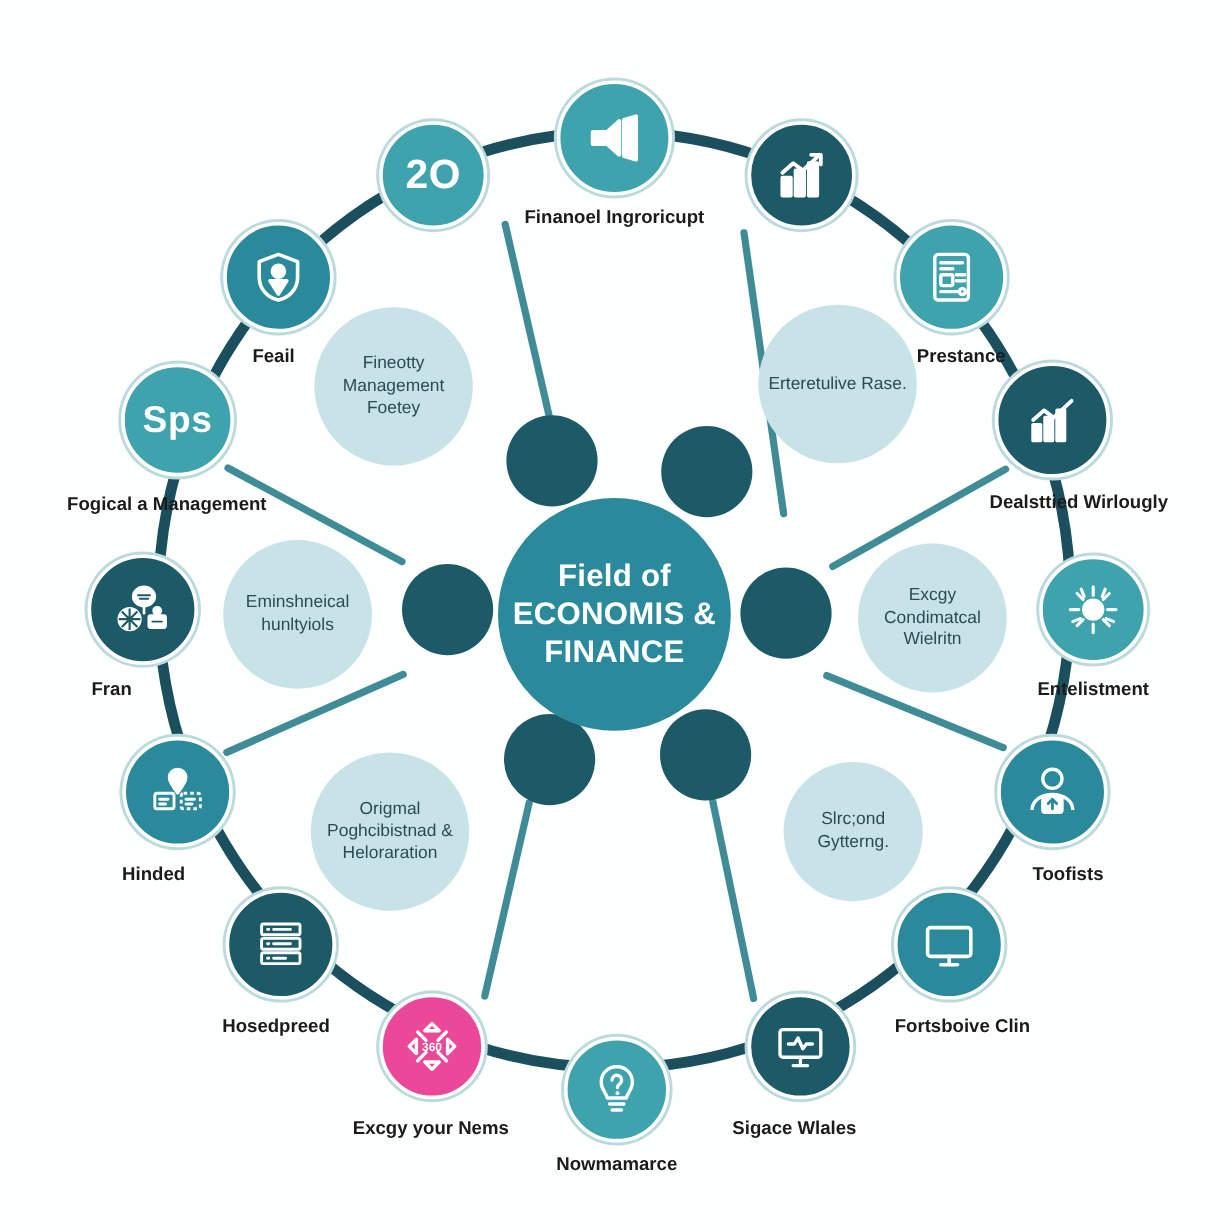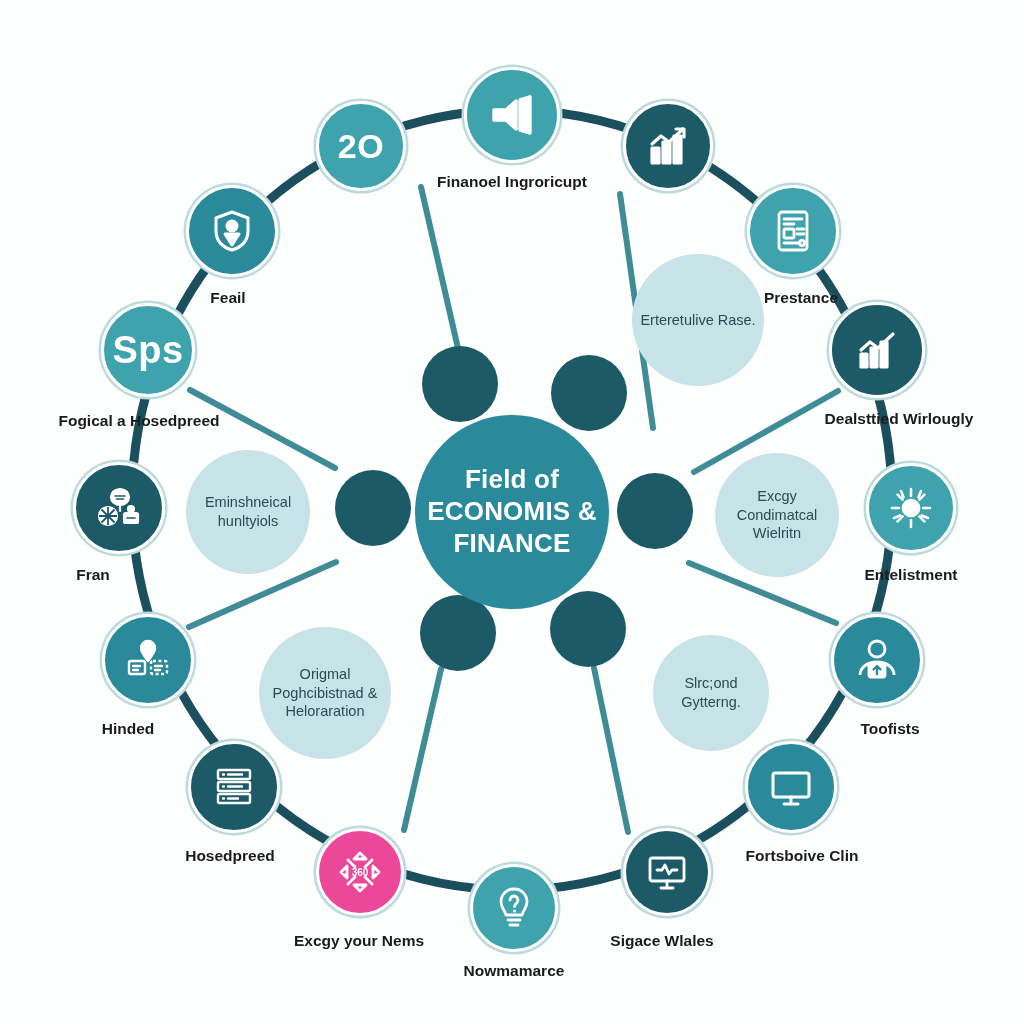--- a/index.html
+++ b/index.html
@@ -44,20 +44,23 @@
     </div>
   <div class="pale" style="left:653px;top:635px;width:116px;height:116px;">
       <span>Slrc;ond Gytterng.</span>
     </div>
   <div class="pale" style="left:259px;top:627px;width:132px;height:132px;">
       <span>Origmal Poghcibistnad &amp; Heloraration</span>
     </div>
   <div class="pale" style="left:186px;top:450px;width:124px;height:124px;">
       <span>Eminshneical hunltyiols</span>
     </div>
+  <div class="pale" style="left:262px;top:256px;width:132px;height:132px;">
+      <span>Fineotty Management Foetey</span>
+    </div>
 
   <div class="dot" style="left:422px;top:346px;width:76px;height:76px;"></div>
   <div class="dot" style="left:551px;top:355px;width:76px;height:76px;"></div>
   <div class="dot" style="left:335px;top:470px;width:76px;height:76px;"></div>
   <div class="dot" style="left:617px;top:473px;width:76px;height:76px;"></div>
   <div class="dot" style="left:420px;top:595px;width:76px;height:76px;"></div>
   <div class="dot" style="left:550px;top:591px;width:76px;height:76px;"></div>
 
   <div id="hub" style="left:415px;top:415px;width:194px;height:194px;">
     <span><span>Field of</span><br><span>ECONOMIS &amp;</span><br><span>FINANCE</span></span>
@@ -202,17 +205,17 @@
       <circle cx="14" cy="33" r="9" fill="#fff" stroke="#fff"></circle>
       <path d="M14 24v18M5 33h18M7.5 26.5l13 13M20.5 26.5l-13 13" stroke="#1d5a68" stroke-width="1.8"></path>
       <rect x="30" y="30" width="14" height="10" rx="1.5" fill="#fff" stroke="#fff"></rect>
       <circle cx="37" cy="26" r="3" fill="#fff"></circle>
       <path d="M33 35h8" stroke="#1d5a68" stroke-width="1.6" stroke-linecap="round"></path>
     </svg>
   </div>
   <div class="node-label" style="left:93px;top:566px;">Fran</div>
 
   <div class="node ring-node" style="left:101px;top:303px;width:94px;height:94px;background:#3ea3ac;">
-    <span class="badge-text" style="font-size:38px;">Sps</span>
-  </div>
-  <div class="node-label" style="left:139px;top:412px;">Fogical a Hosedpreed</div>
+    <span class="badge-text" style="font-size:31px;">Sps</span>
+  </div>
+  <div class="node-label" style="left:139px;top:412px;">Fogical a Management</div>
 
 </div>
 
 </body></html>

